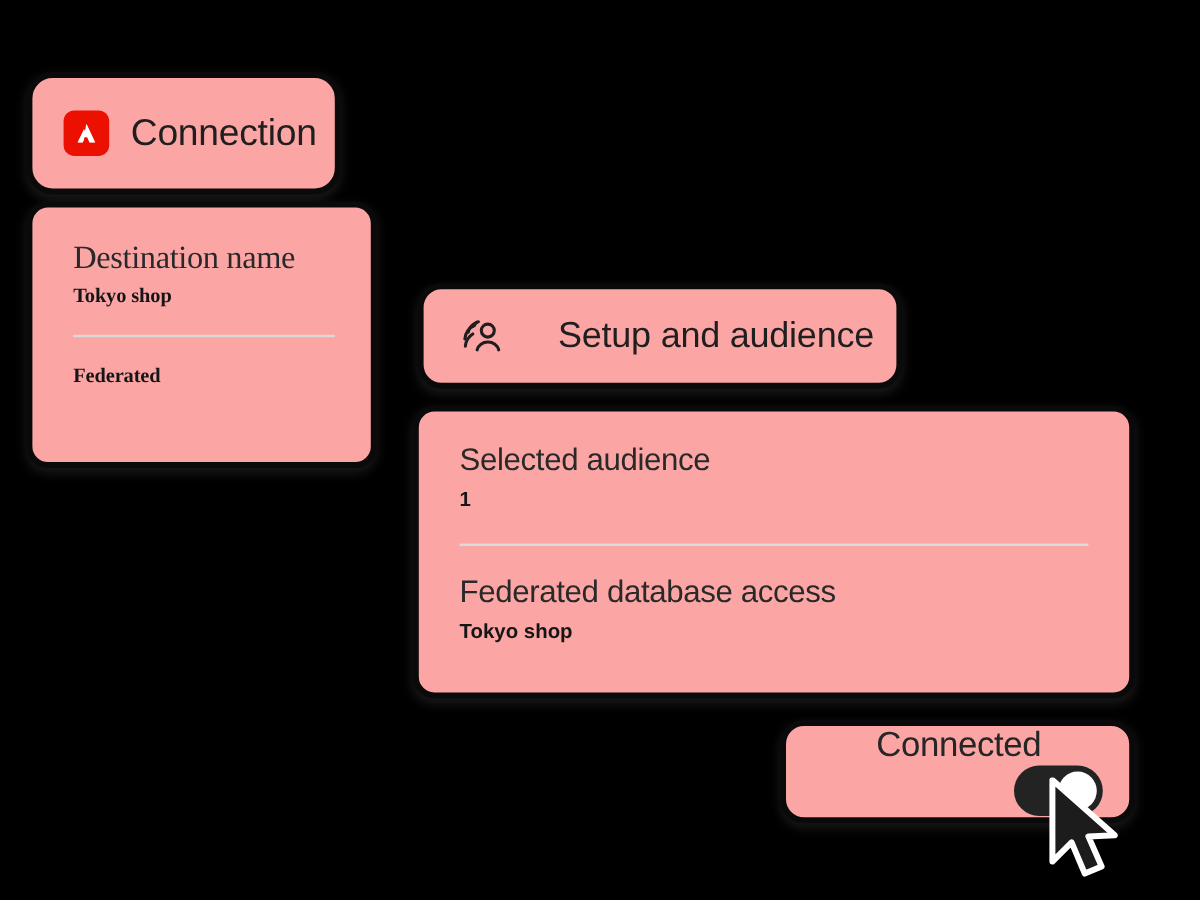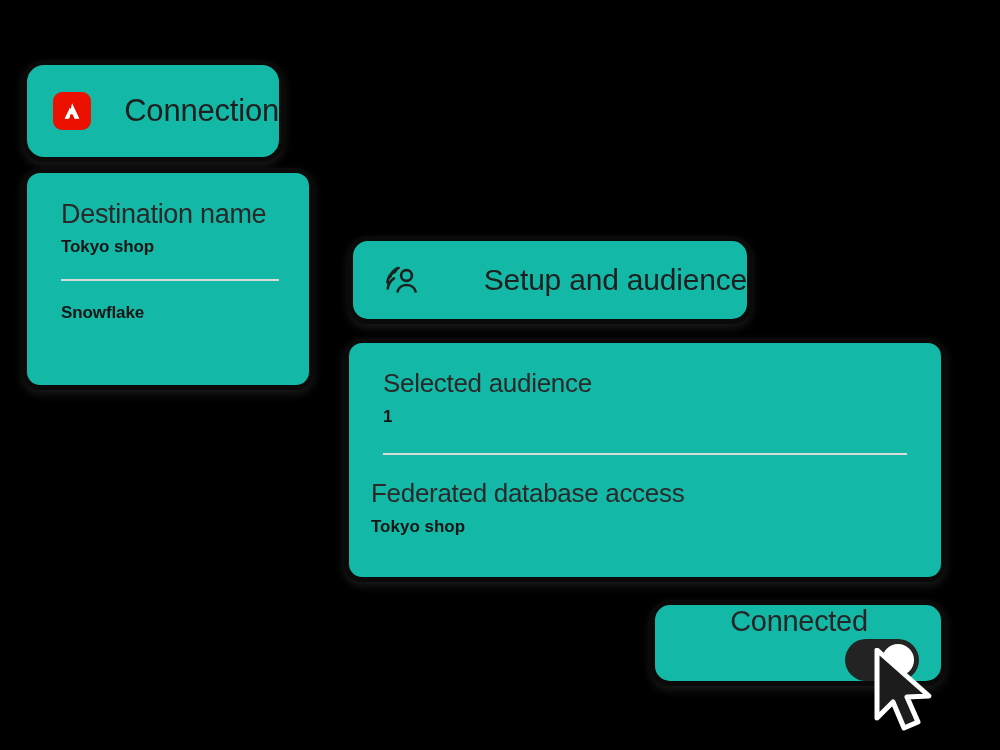--- a/index.html
+++ b/index.html
@@ -19,26 +19,25 @@
   .stage {
     position: absolute;
     inset: 0;
     width: 1000px;
     height: 750px;
   }
 
   
   .card {
     position: absolute;
-    background: #14b8a6;
+    background: #fca5a5;
     border: 5px solid #0a0a0a;
     border-radius: 18px;
     box-sizing: border-box;
     box-shadow: 0 4px 10px rgba(255,255,255,0.10);
-    justify-content: space-between;
   }
 
   
   #connection-card {
     left: 22px;
     top: 60px;
     width: 262px;
     height: 102px;
     border-radius: 22px;
     display: flex;
@@ -64,20 +63,21 @@
     white-space: nowrap;
   }
 
   
   #destination-card {
     left: 22px;
     top: 168px;
     width: 292px;
     height: 222px;
     padding: 26px 30px 0 34px;
+    font-family: Liberation Serif, serif;
   }
   .field-label {
     font-size: 27px;
     color: #292929;
     letter-spacing: -0.3px;
     line-height: 1.16;
     white-space: nowrap;
   }
   .field-value {
     font-size: 17px;
@@ -134,21 +134,21 @@
     font-size: 17px;
     font-weight: bold;
     color: #151515;
     margin-top: 8px;
   }
   .summary-divider {
     height: 2px;
     background: #dcdcdc;
     margin: 26px 34px 24px 34px;
   }
-  .bottom-block { padding: 0 22px; }
+  .bottom-block { padding: 0 34px; }
 
   
   #connected-card {
     left: 650px;
     top: 600px;
     width: 296px;
     height: 86px;
     border-radius: 20px;
     display: flex;
     align-items: center;
@@ -207,21 +207,21 @@
     <span class="pill-title">Connection</span>
   </div>
 
   <div class="card" id="destination-card">
     <div>
       <div class="field-label">Destination name</div>
       <div class="field-value">Tokyo shop</div>
     </div>
     <div class="divider"></div>
     <div>
-      <div class="field-value">Snowflake</div>
+      <div class="field-value">Federated</div>
     </div>
   </div>
 
   <div class="card" id="setup-card">
     <span>
       <svg class="audience-icon" viewBox="0 0 40 40" aria-hidden="true">
         <g fill="none" stroke="#1f1f1f" stroke-width="2.6" stroke-linecap="round">
           <circle cx="25.5" cy="15.5" r="5.4"></circle>
           <path d="M16.6 31.5 a9.2 8.2 0 0 1 18.0 0"></path>
           <path d="M13.0 12.0 a6.4 6.4 0 0 1 4.6 -3.9"></path>

